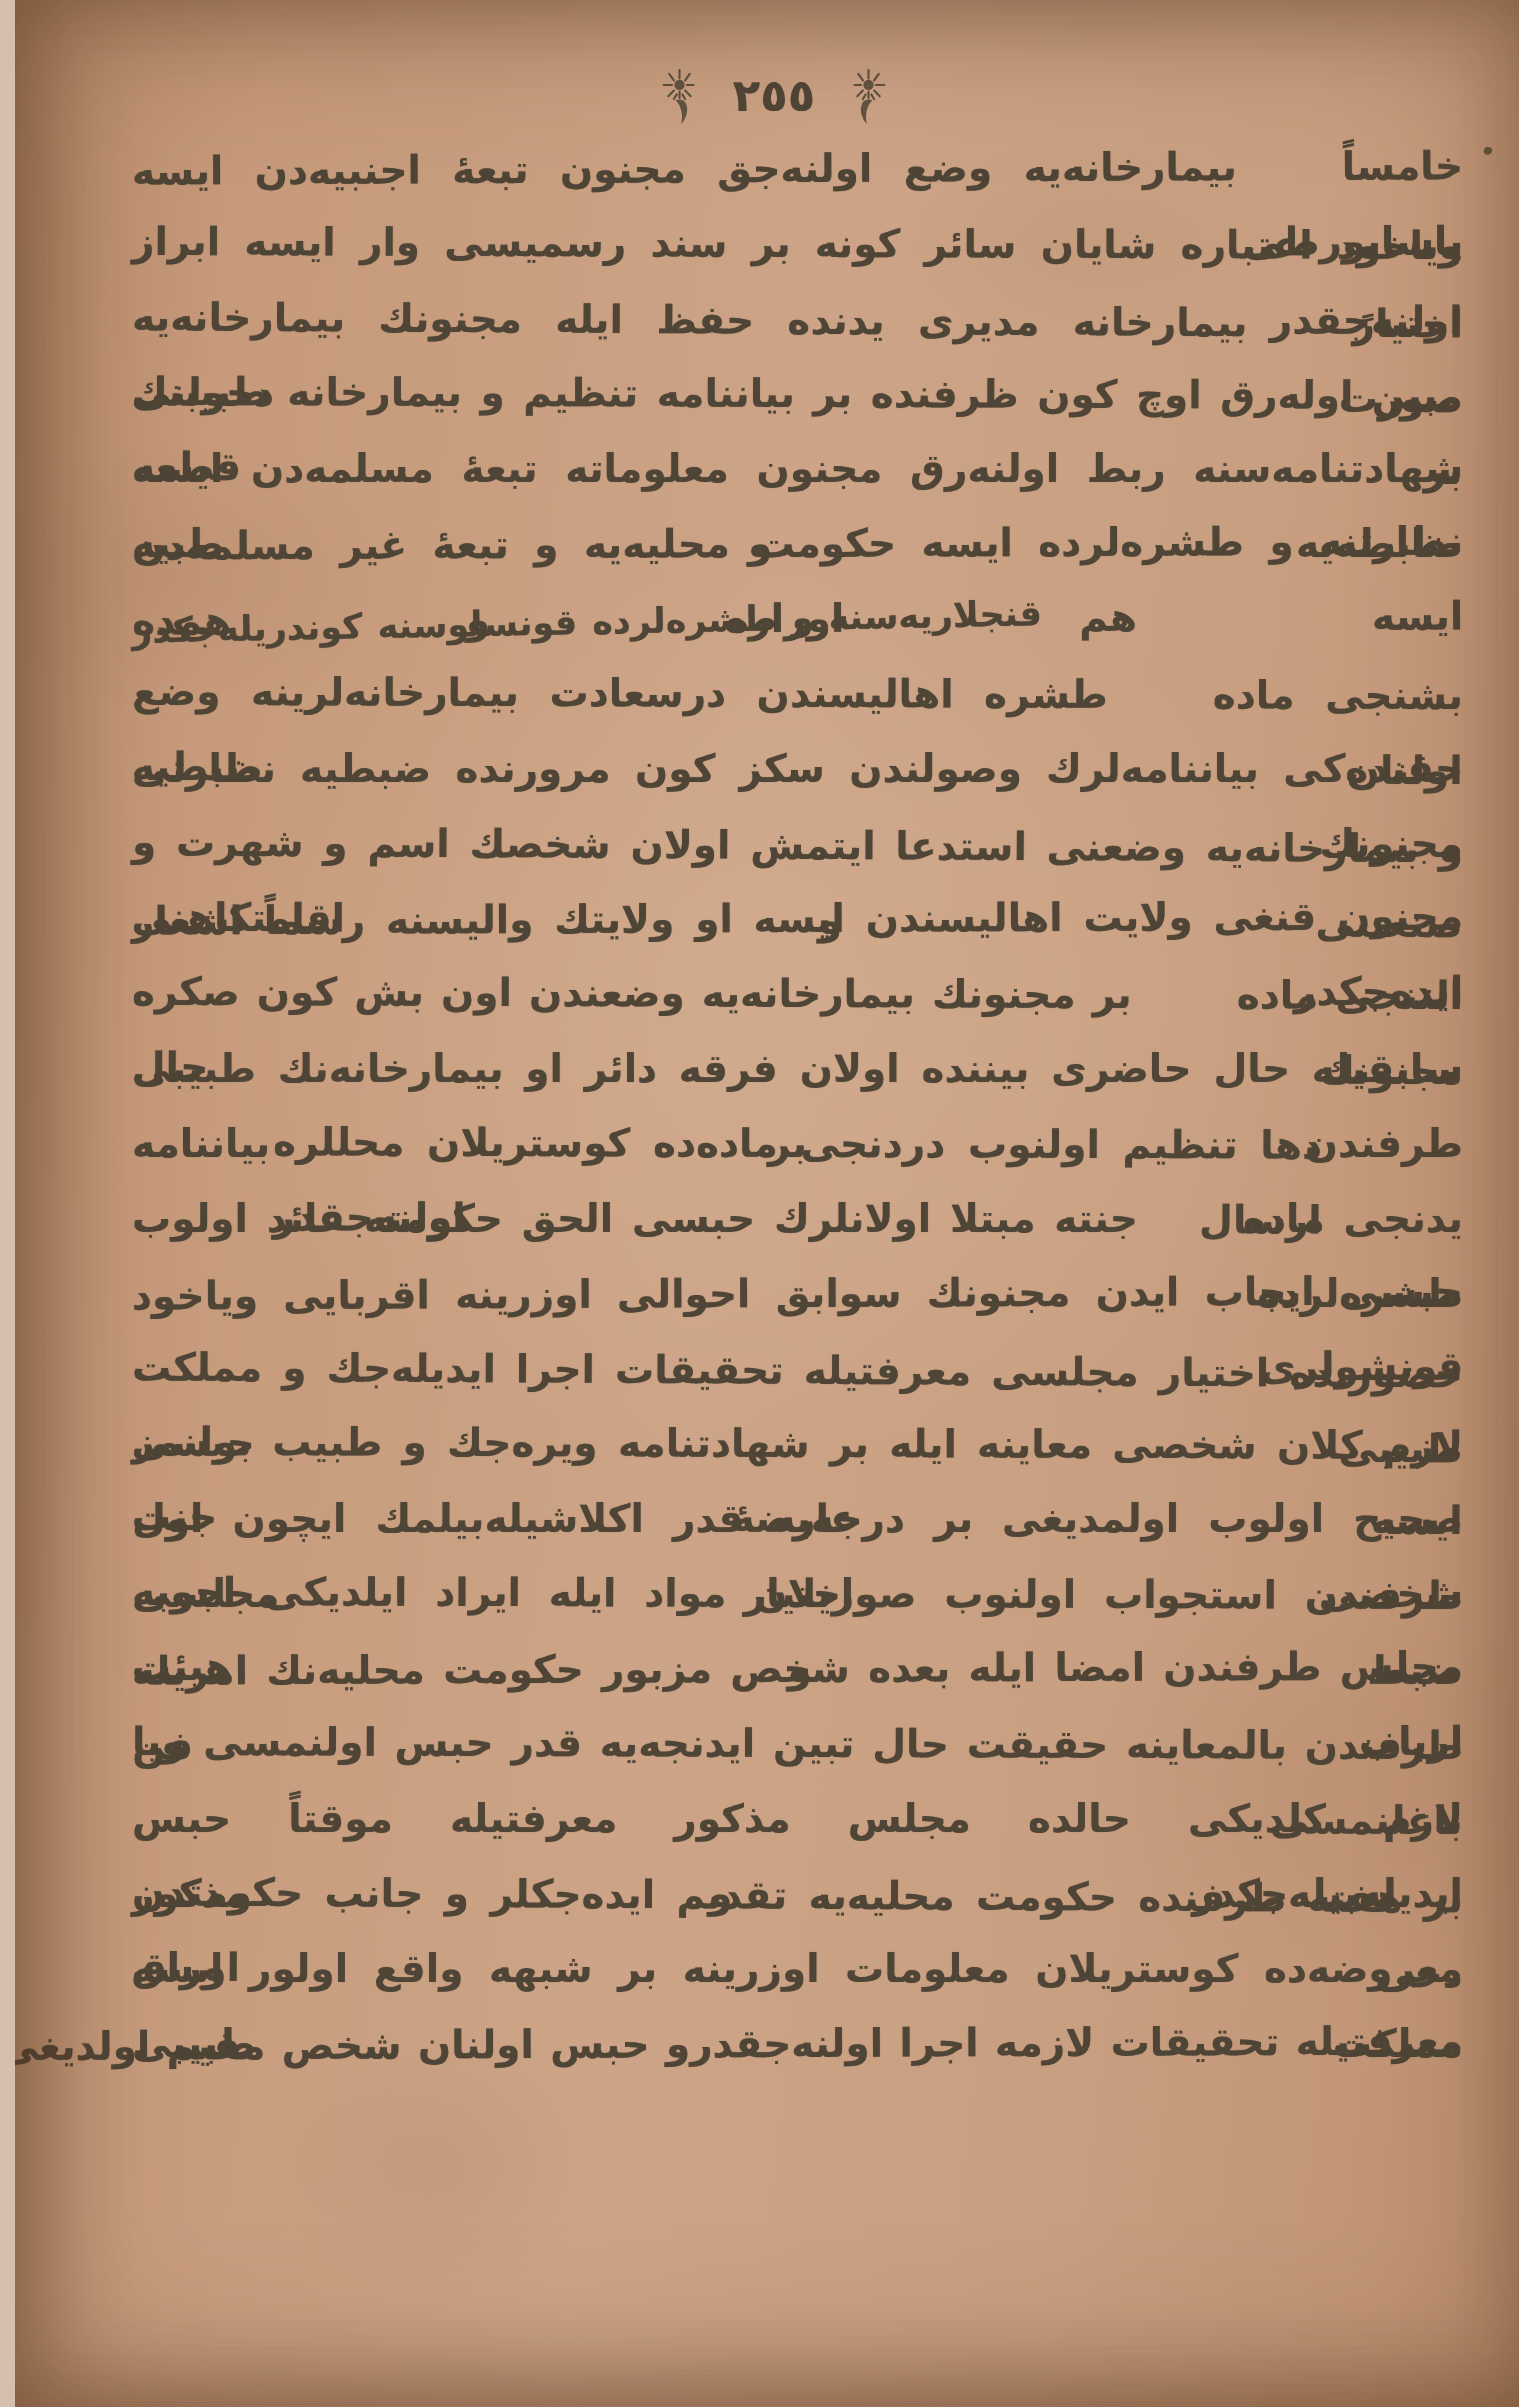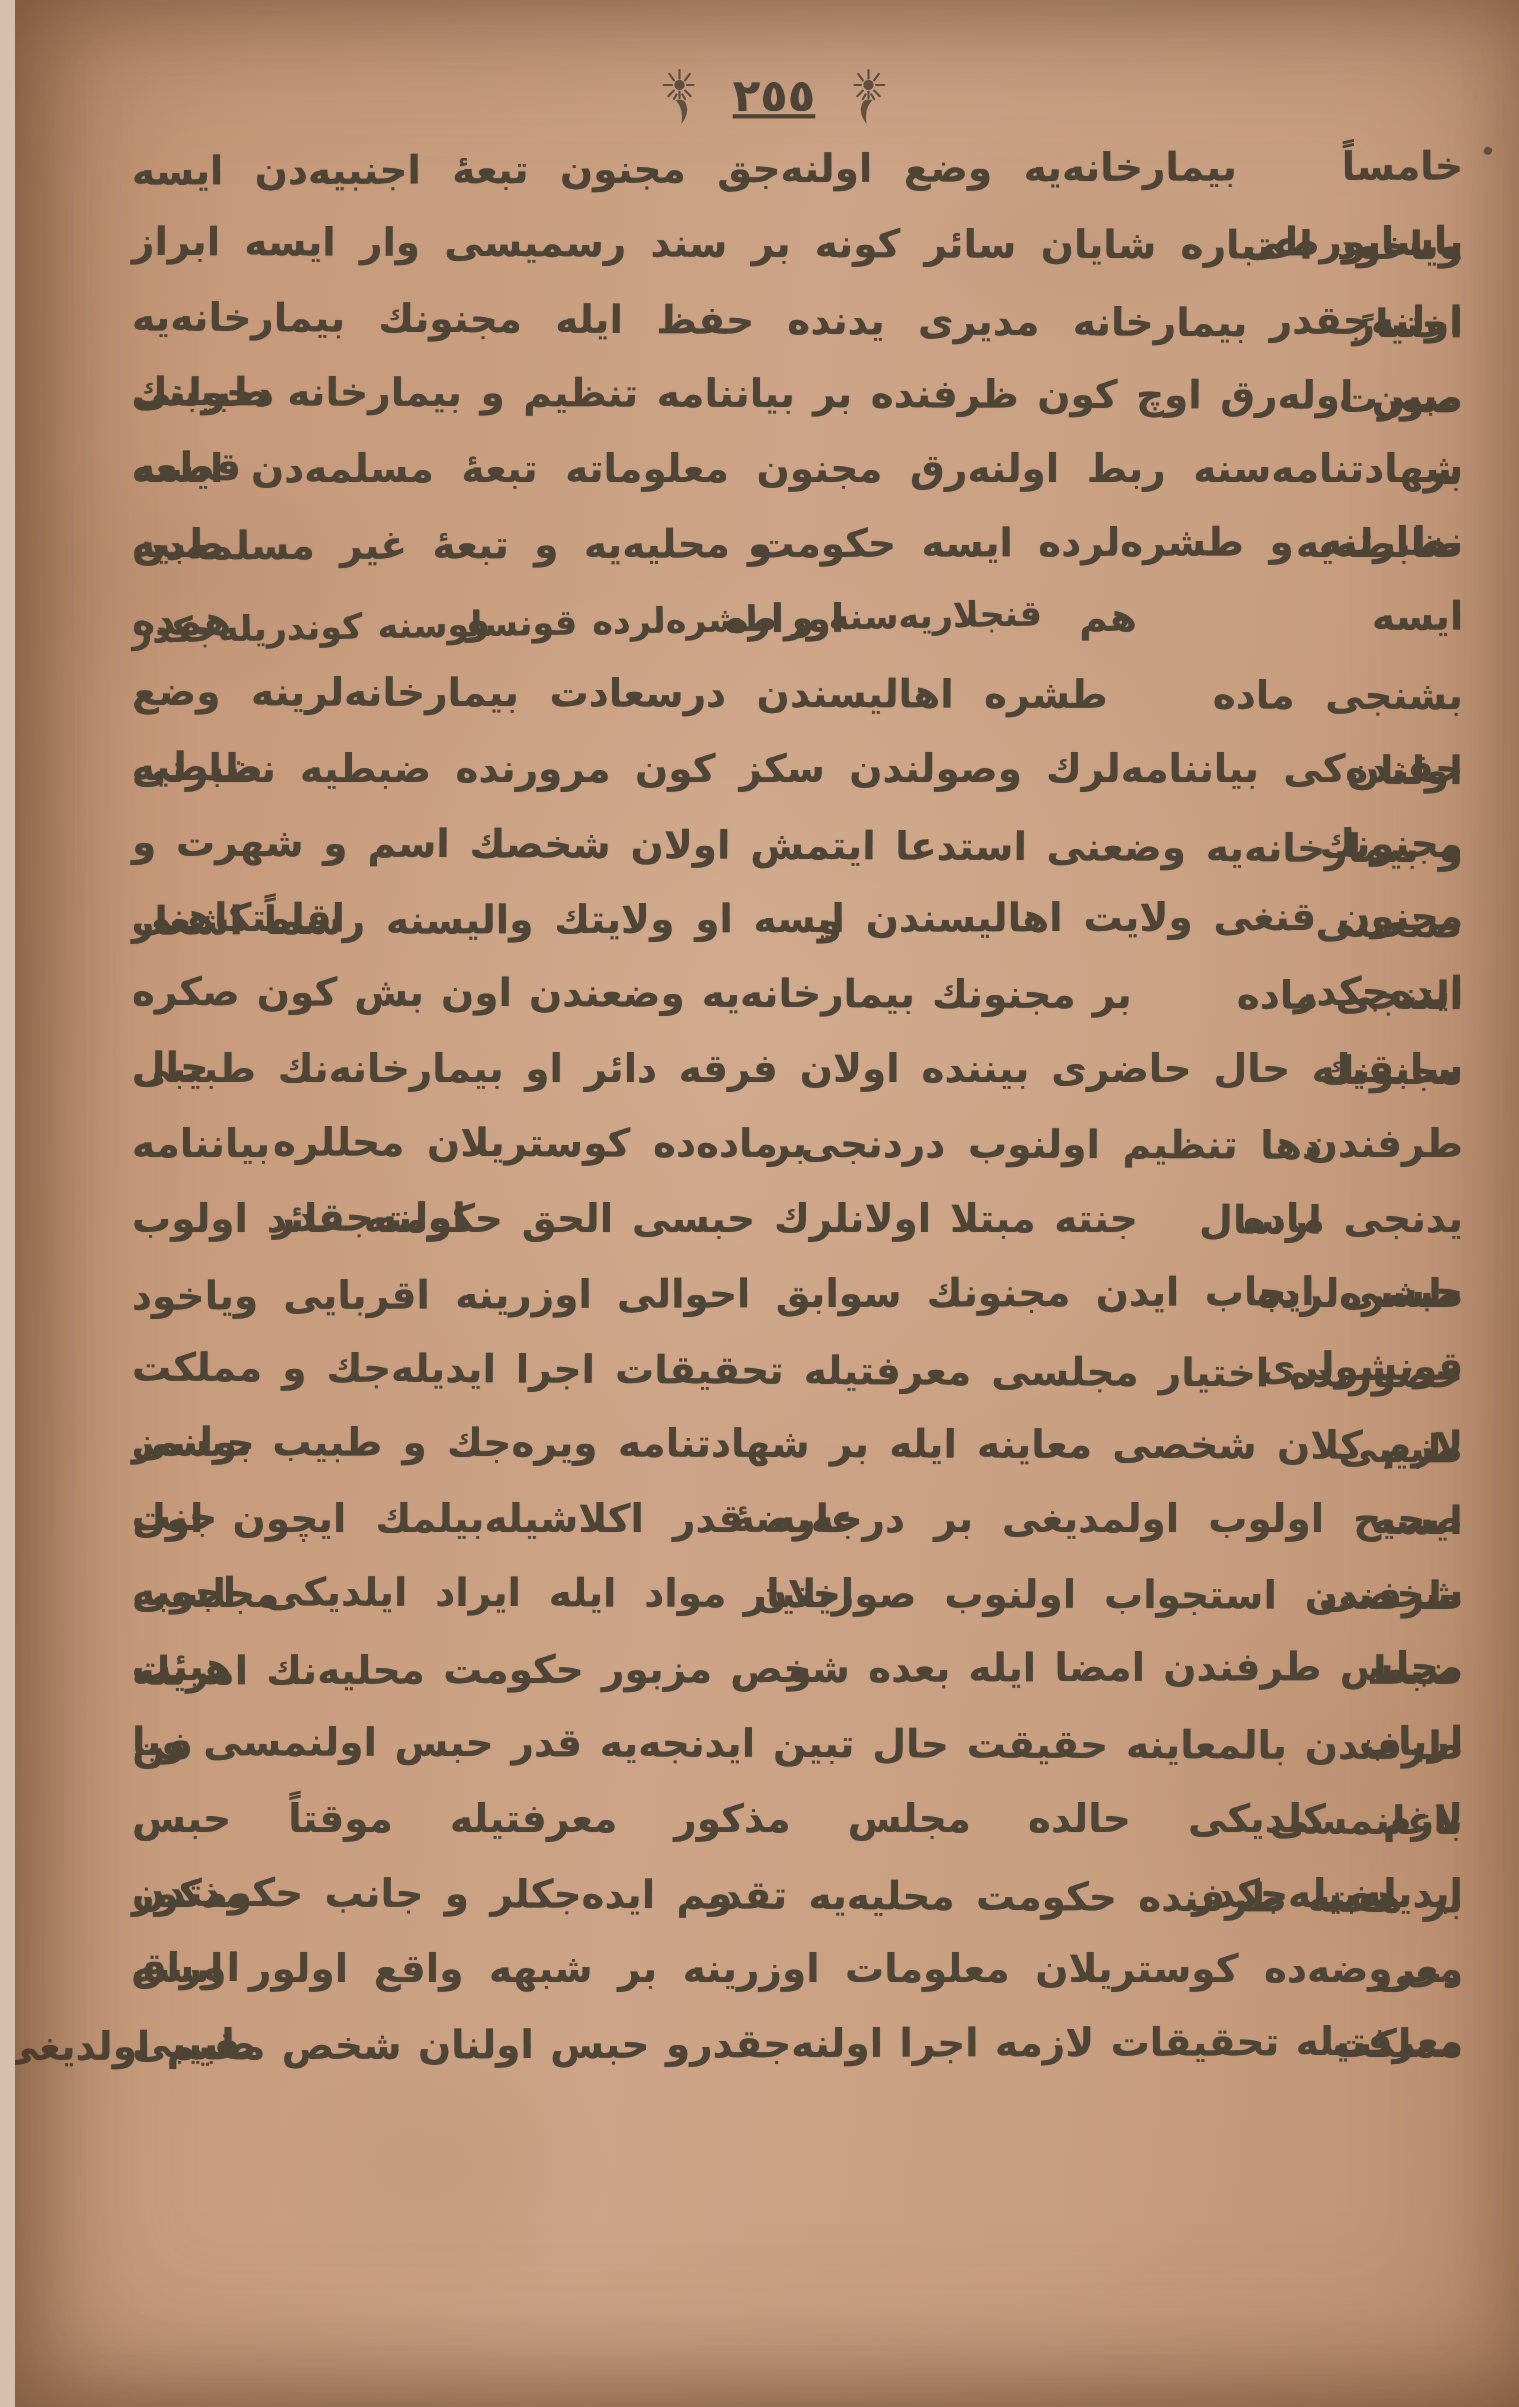--- a/index.html
+++ b/index.html
@@ -28,21 +28,20 @@
     box-shadow:
       inset 0 0 141px 28px rgba(94,60,36,0.34),
       inset 32px 0 84px rgba(80,50,30,0.26),
       inset -17px 0 66px rgba(94,60,36,0.16),
       inset 0 -24px 75px rgba(94,60,36,0.18);
   }
   .pagehead{
     position:absolute;top:54px;left:0;width:100%;height:90px;
     display:flex;justify-content:center;align-items:center;gap:32px;
     color:var(--ink,#4e4537);
-    text-decoration:underline;
   }
   .pnum{
     font-size:45px;font-weight:bold;letter-spacing:5.6px;
     text-shadow:0 0 0.9px rgba(78,69,55,.6);
     transform:translateY(-3.7px);
   }
   .orn{display:inline-block;line-height:0;}
   .orn.flip{transform:scaleX(-1);}
   .inkdot{
     position:absolute;left:1470px;top:147px;width:8.4px;height:7.5px;border-radius:50% 40% 55% 45%;

